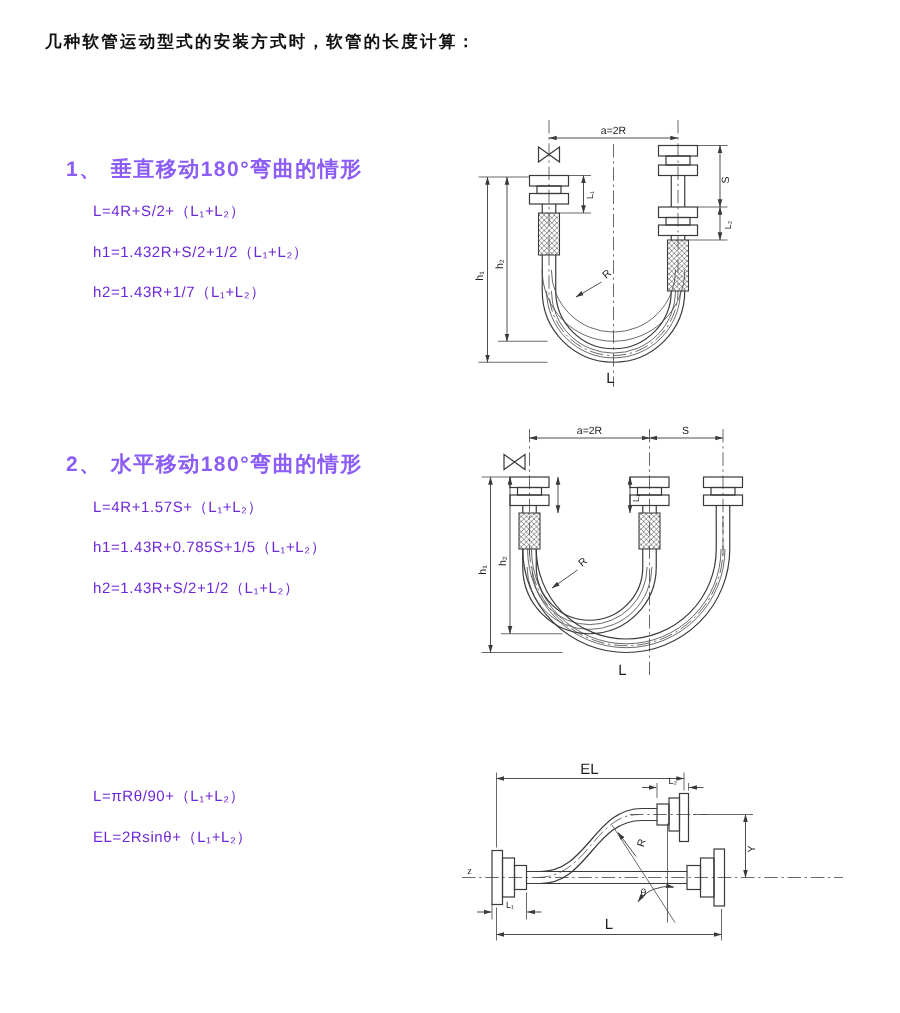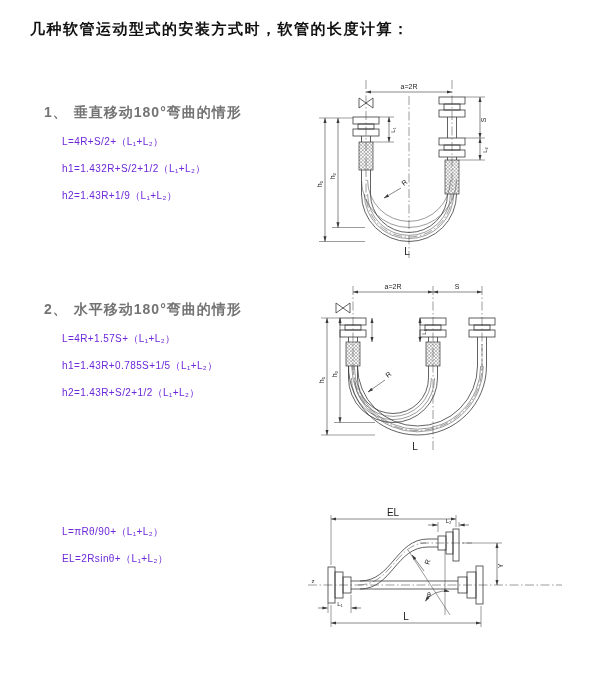--- a/index.html
+++ b/index.html
@@ -1,25 +1,25 @@
 <!DOCTYPE html>
 <html><head>
 <meta charset="utf-8">
 <style>
   html,body{margin:0;padding:0;}
   body{
     width:600px;height:675px;position:relative;background:#ffffff;overflow:hidden;
     font-family:"Liberation Sans","DejaVu Sans",sans-serif;color:#1c1c1c;
   }
   .page-title{
-    position:absolute;left:30px;top:20px;font-size:15px;font-weight:bold;
+    position:absolute;left:30px;top:20px;font-size:11px;font-weight:bold;
     letter-spacing:1.5px;color:#111;
   }
   .sec{position:absolute;left:44px;}
-  .sec-head{font-size:14px;font-weight:bold;letter-spacing:1px;color:#737373;white-space:nowrap;}
+  .sec-head{font-size:14px;font-weight:bold;letter-spacing:1px;color:#8b5cf6;white-space:nowrap;}
   .sec-head .num{margin-right:6px;}
   .formulas{margin:6px 0 0 18px;font-size:10px;line-height:27px;letter-spacing:0.4px;color:#6d28d9;white-space:nowrap;}
   svg.diag{position:absolute;}
   svg .ln{stroke:#3a3a3a;stroke-width:0.8;fill:none;}
   svg .thin{stroke:#4a4a4a;stroke-width:0.55;fill:none;}
   svg .cl{stroke:#4a4a4a;stroke-width:0.55;fill:none;stroke-dasharray:9 2.5 1.5 2.5;}
   svg .dim{stroke:#3a3a3a;stroke-width:0.6;fill:none;}
   svg text{fill:#1c1c1c;font-family:"Liberation Sans","DejaVu Sans",sans-serif;}
   svg .lbl{font-size:7px;}
   svg .lbl-s{font-size:6px;}
@@ -41,21 +41,21 @@
 
 <div class="page-title">几种软管运动型式的安装方式时，软管的长度计算：</div>
 
 <div class="sec" style="top:104px">
   <div class="sec-head">
     <span class="num">1、</span><span>垂直移动180°弯曲的情形</span>
   </div>
   <div class="formulas">
     <div>L=4R+S/2+（L₁+L₂）</div>
     <div>h1=1.432R+S/2+1/2（L₁+L₂）</div>
-    <div>h2=1.43R+1/9（L₁+L₂）</div>
+    <div>h2=1.43R+1/7（L₁+L₂）</div>
   </div>
 </div>
 
 <div class="sec" style="top:301px">
   <div class="sec-head">
     <span class="num">2、</span><span>水平移动180°弯曲的情形</span>
   </div>
   <div class="formulas">
     <div>L=4R+1.57S+（L₁+L₂）</div>
     <div>h1=1.43R+0.785S+1/5（L₁+L₂）</div>

